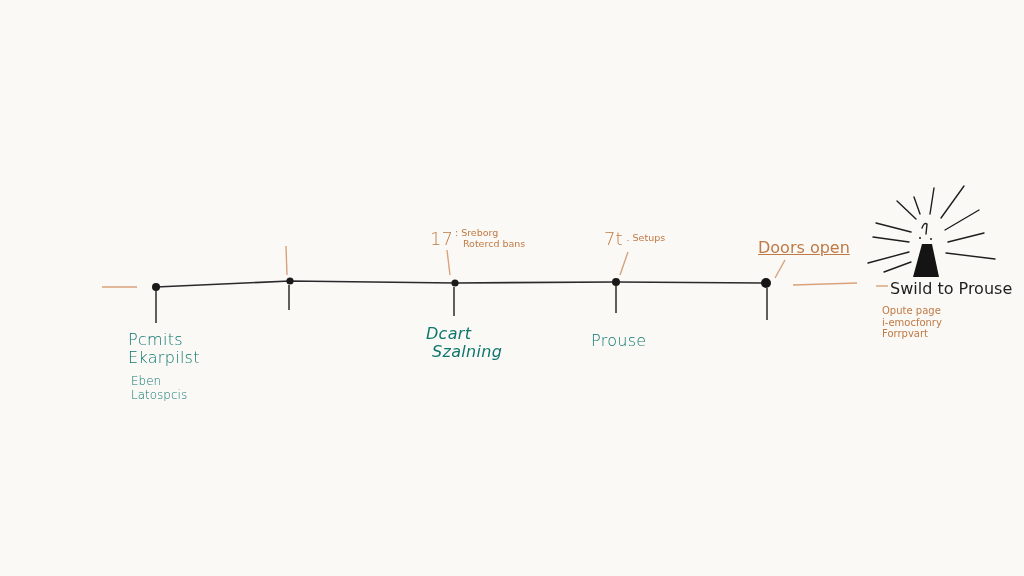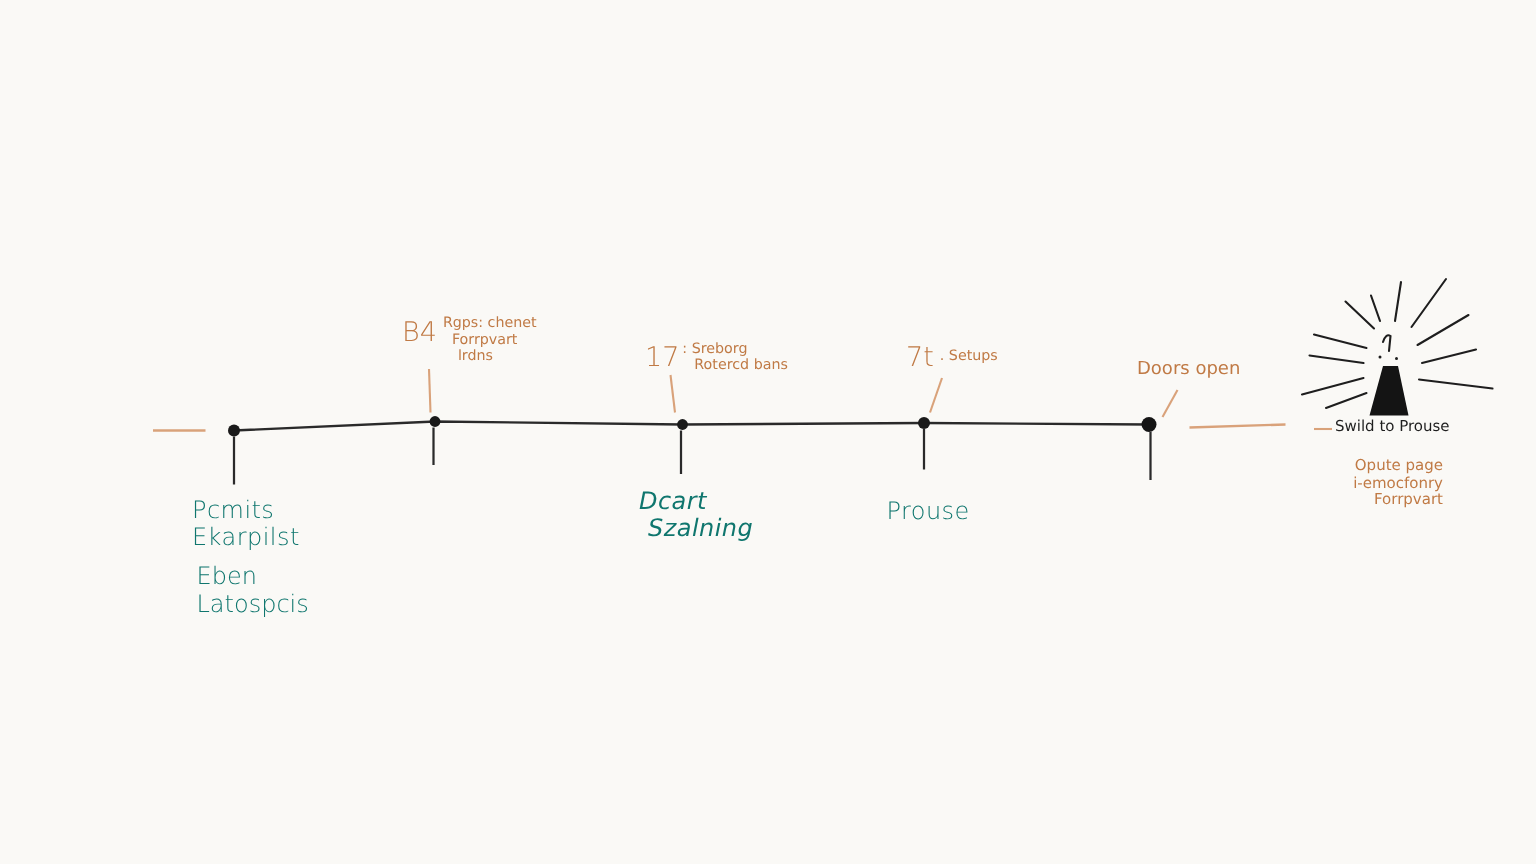--- a/index.html
+++ b/index.html
@@ -6,27 +6,27 @@
     body {
       width: 1024px; height: 576px; overflow: hidden;
       background: #faf9f6;
       position: relative;
       font-family: "DejaVu Sans", sans-serif;
     }
     .canvas { position: absolute; left: 0; top: 0; width: 1024px; height: 576px; }
     svg.lines { position: absolute; left: 0; top: 0; }
     .lbl { position: absolute; color: #0f766e; font-family: "DejaVu Sans", sans-serif; font-weight: 300; line-height: 1.15; white-space: nowrap; }
     .lbl.main { font-size: 16px; letter-spacing: 0.3px; }
-    .lbl.sub { font-size: 16px; line-height: 1.2; }
+    .lbl.sub { font-size: 12px; line-height: 1.2; }
     .ann { position: absolute; color: #c07a45; white-space: nowrap; font-family: "DejaVu Sans", sans-serif; }
     .ann .num { font-size: 18px; font-weight: 300; vertical-align: top; margin-right: 4px; }
     .ann .txt { font-size: 9.5px; line-height: 1.15; display: inline-block; vertical-align: top; }
-    .ann.plain { font-size: 12px; }
-    .final-lbl { position: absolute; font-size: 10px; color: #1e1e1e; white-space: nowrap; }
-    .final-sub { position: absolute; font-size: 10px; color: #c07a45; text-align: right; line-height: 1.15; white-space: nowrap; }
+    .ann.plain { font-size: 16px; text-decoration: underline; }
+    .final-lbl { position: absolute; font-size: 16px; color: #1e1e1e; white-space: nowrap; }
+    .final-sub { position: absolute; font-size: 10px; color: #c07a45; text-align: left; line-height: 1.15; white-space: nowrap; }
   </style>
 </head>
 <body>
 
 <div class="canvas">
 
   <svg class="lines" width="1024" height="576" viewBox="0 0 1024 576">
 
     <line x1="102" y1="287" x2="137" y2="287" stroke="#d9a27a" stroke-width="1.6"></line>
 
@@ -75,27 +75,20 @@
 
   <div class="lbl main" style="left:128px; top:331px;">
     <div>Pcmits</div>
     <div>Ekarpilst</div>
   </div>
   <div class="lbl sub" style="left:131px; top:374px;">
     <div>Eben</div>
     <div>Latospcis</div>
   </div>
 
-  <div class="ann" style="left:268px; top:211px;">
-    <span class="num">B4</span><span class="txt">
-      <div>Rgps: chenet</div>
-      <div style="padding-left:6px">Forrpvart</div>
-      <div style="padding-left:10px">lrdns</div>
-    </span>
-  </div>
 
   <div class="ann" style="left:430px; top:228px;">
     <span class="num">17</span><span class="txt" style="margin-left:-2px">
       <div><span>:</span> <span>Sreborg</span></div>
       <div style="padding-left:8px">Rotercd bans</div>
     </span>
   </div>
   <div class="lbl main" style="left:426px; top:325px;font-style:italic;">
     <div>Dcart</div>
     <div style="padding-left:6px">Szalning</div>

